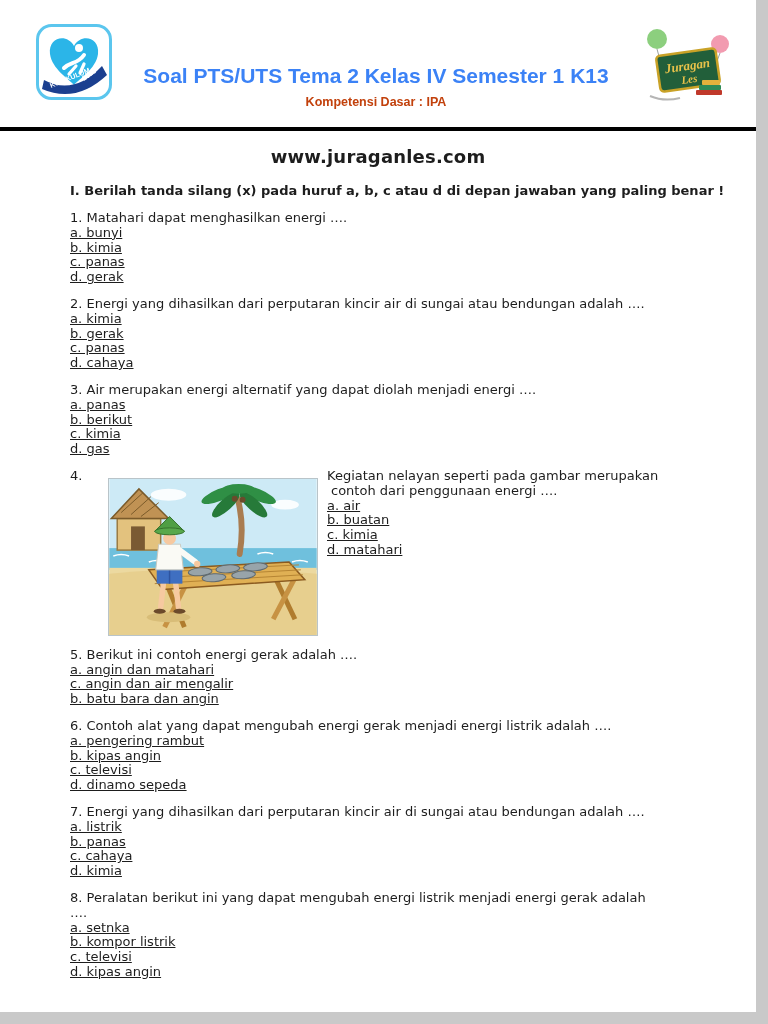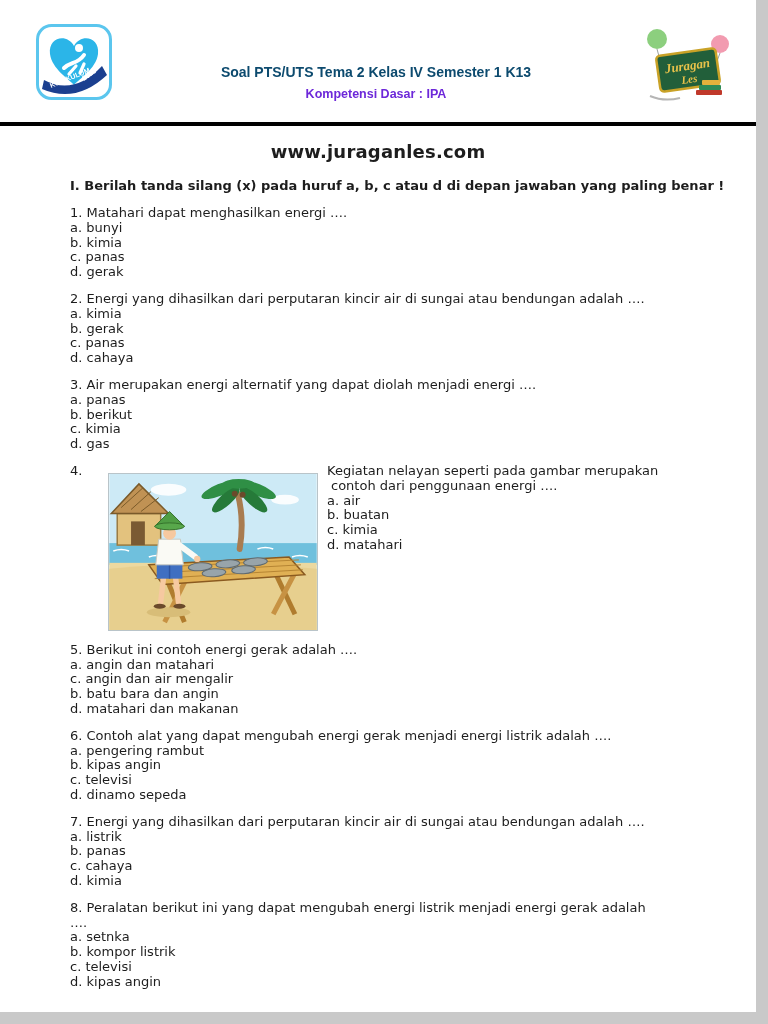--- a/index.html
+++ b/index.html
@@ -9,34 +9,34 @@
     font-family:"DejaVu Sans", sans-serif;
     font-size:13px;
     color:#1d1d1d;
   }
   .doc-page { position:relative; width:756px; height:1012px; background:#ffffff; }
   .doc-header { display:flex; align-items:flex-start; padding:24px 20px 0 36px; }
   .logo-left { width:76px; height:76px; flex:none; }
   .header-center { flex:1; text-align:center; padding-top:40px; }
   .doc-title {
     font-family:"Liberation Sans", sans-serif;
-    font-weight:bold; font-size:14px; color:#0c4a6e; white-space:nowrap;
+    font-weight:bold; font-size:21px; color:#3b82f6; white-space:nowrap;
   }
   .doc-subtitle {
     font-family:"Liberation Sans", sans-serif;
-    font-weight:bold; font-size:12.5px; color:#6d28d9; margin-top:7px;
+    font-weight:bold; font-size:12.5px; color:#c2410c; margin-top:7px;
   }
   .logo-right { width:96px; height:80px; flex:none; }
   .rule { height:4px; background:#000; margin-top:18px; width:100%; }
   .website { text-align:center; font-weight:bold; font-size:18px; margin-top:15px; letter-spacing:.2px; }
   .content { padding:16px 18px 0 70px; }
   .instruction { font-weight:bold; margin-bottom:13px; line-height:15px; }
   .question { margin-bottom:12px; line-height:14.8px; }
   .q-line { line-height:14.8px; }
-  .option { line-height:14.8px; }
+  .option { line-height:14.8px;text-decoration:underline; }
   .q4 { display:flex; }
   .q4-left { width:257px; flex:none; }
   .q4-figure { width:210px; height:158px; margin:-6px 0 0 38px; border:1px solid #b9c4c9; }
   .q4-figure svg { display:block; width:100%; height:100%; }
   .q4-right { flex:1; }
   .q4-line2 { text-indent:4px; }
 </style>
 </head>
 <body>
 
@@ -185,21 +185,20 @@
         <div class="option">c. kimia</div>
         <div class="option">d. matahari</div>
       </div>
     </div>
 
     <div class="question">
       <div class="q-line">5. Berikut ini contoh energi gerak adalah ….</div>
       <div class="option">a. angin dan matahari</div>
       <div class="option">c. angin dan air mengalir</div>
       <div class="option">b. batu bara dan angin</div>
-      <div class="option">d. matahari dan makanan</div>
     </div>
 
     <div class="question">
       <div class="q-line">6. Contoh alat yang dapat mengubah energi gerak menjadi energi listrik adalah ….</div>
       <div class="option">a. pengering rambut</div>
       <div class="option">b. kipas angin</div>
       <div class="option">c. televisi</div>
       <div class="option">d. dinamo sepeda</div>
     </div>
 

